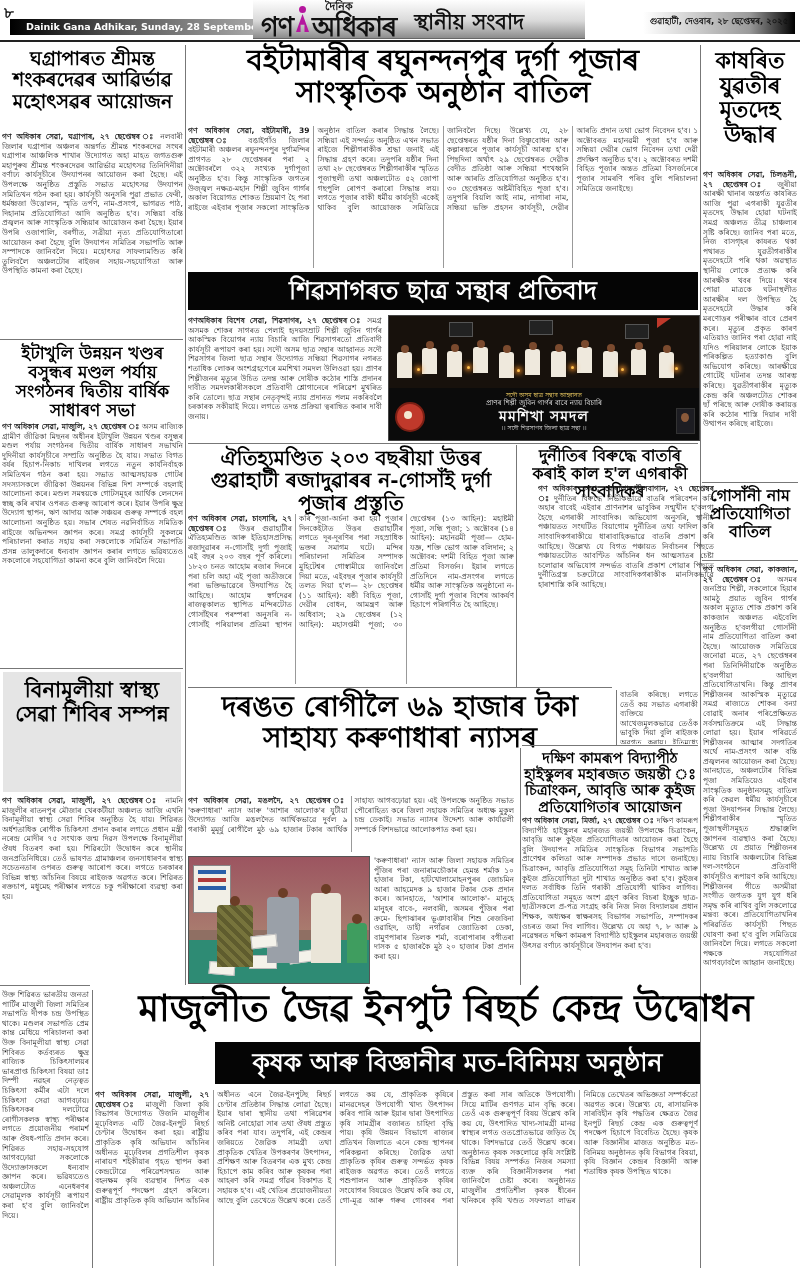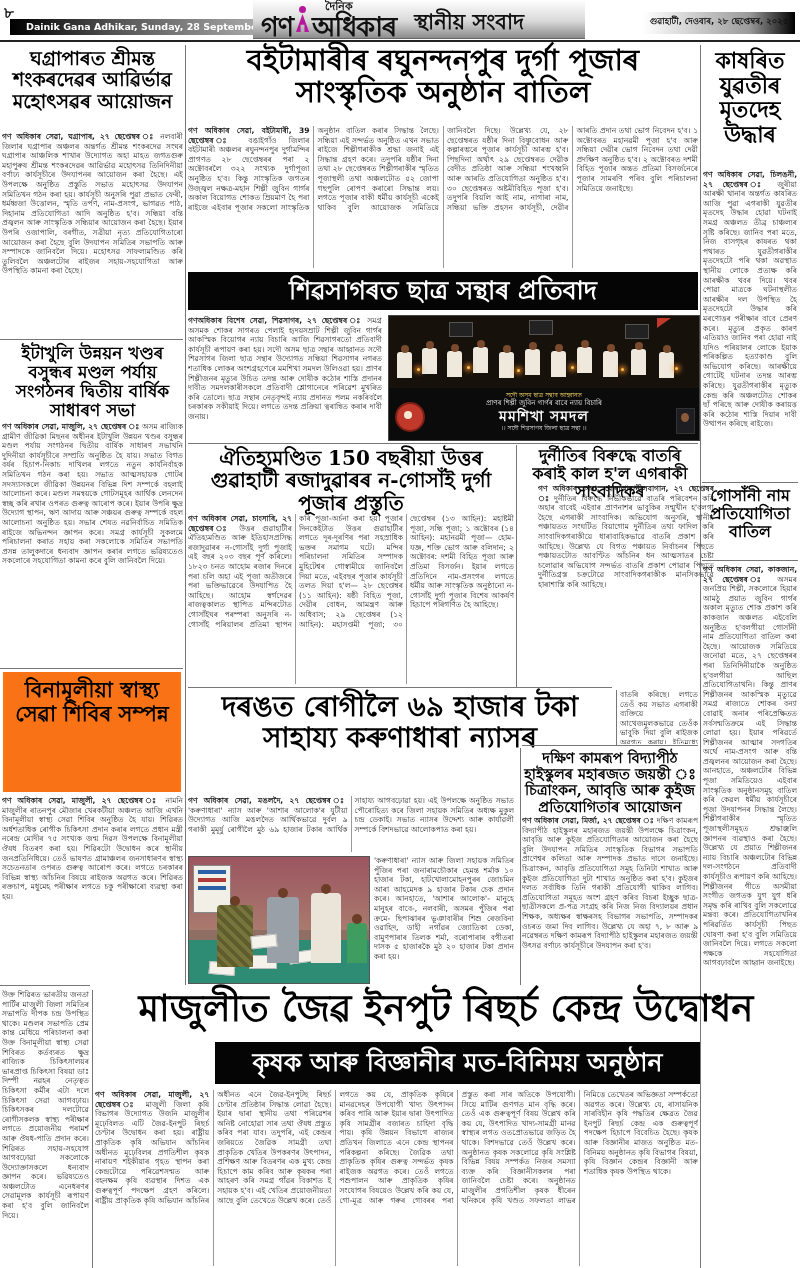--- a/index.html
+++ b/index.html
@@ -10,21 +10,21 @@
   .bd{font-size:7.5px;line-height:9.6px;text-align:justify;overflow:hidden;color:#1a1a1a;}
   .bd b{font-weight:700;}
   .c2{column-count:2;column-gap:7px;column-rule:1px solid #999;}
   .c3{column-count:3;column-gap:7px;column-rule:1px solid #999;}
   .c4{column-count:4;column-gap:8px;column-rule:1px solid #999;}
   .c5{column-count:5;column-gap:8px;column-rule:1px solid #999;}
   .vline{position:absolute;width:1px;background:#777;}
   .hline{position:absolute;height:1px;background:#777;}
   .band{background:#050505;color:#fff;font-weight:700;text-align:center;
         font-family:"DejaVu Serif","DejaVu Sans",serif;}
-  .graybox{background:#f97316;}
+  .graybox{background:#e5e5e5;}
   
   .pgnum{font-size:15px;font-weight:700;}
   .leftbar{background:linear-gradient(90deg,#000 0%,#555 40%,#b5b5b5 100%);color:#fff;
            font-size:9.5px;font-weight:700;line-height:16px;padding-left:16px;white-space:nowrap;}
   .mast{background:linear-gradient(#fefefe 0%,#d9d9d9 55%,#8c8c8c 100%);border-bottom:1px solid #666;}
   .mast-title{font-size:27px;font-weight:800;letter-spacing:-1px;font-family:"DejaVu Serif","DejaVu Sans",serif;}
   .rightdate{background:linear-gradient(90deg,#ffffff 0%,#9a9a9a 70%,#000 100%);
              font-size:8.5px;font-weight:700;line-height:18px;text-align:center;}
   
   .logoicon{position:relative;width:15px;height:26px;display:inline-block;margin:0 2px;}
@@ -158,21 +158,21 @@
       <div class="t2">প্ৰাণৰ শিল্পী জুবিন গাৰ্গৰ বাবে ন্যায় বিচাৰি</div>
       <div class="t3">মমশিখা সমদল</div>
       <div class="t4">।। সদৌ শিৱসাগৰ জিলা ছাত্ৰ সন্থা ।।</div>
     </div>
     <span class="badge"></span>
     <span class="portrait"></span>
   </div>
 
   <div class="hline" style="left:188px;top:443px;width:510px;"></div>
 
-  <div class="abs h" style="left:188px;top:447px;width:326px;font-size:20px;">ঐতিহ্যমণ্ডিত 150 বছৰীয়া উত্তৰ গুৱাহাটী ৰজাদুৱাৰৰ ন-গোসাঁই দুৰ্গা পূজাৰ প্ৰস্তুতি</div>
+  <div class="abs h" style="left:188px;top:447px;width:326px;font-size:20px;">ঐতিহ্যমণ্ডিত ২০৩ বছৰীয়া উত্তৰ গুৱাহাটী ৰজাদুৱাৰৰ ন-গোসাঁই দুৰ্গা পূজাৰ প্ৰস্তুতি</div>
   <div class="abs bd c3" style="left:188px;top:514px;width:326px;height:170px;">
     <b>গণ অধিকাৰ সেৱা, চাংসাৰি, ২৭ ছেপ্তেম্বৰ ঃ</b>
     <span>উত্তৰ গুৱাহাটীৰ ঐতিহ্যমণ্ডিত আৰু ইতিহাসপ্ৰসিদ্ধ ৰজাদুৱাৰৰ ন-গোসাঁই দুৰ্গা পূজাই এই বছৰ ২০৩ বছৰ পূৰ্ণ কৰিলে। ১৮২৩ চনত আহোম ৰজাৰ দিনৰে পৰা চলি অহা এই পূজা অতীজৰে পৰা ভক্তিভাৱেৰে উদযাপিত হৈ আহিছে। আহোম স্বৰ্গদেৱৰ ৰাজত্বকালত স্থাপিত মন্দিৰটোত গোসাঁইঘৰ পৰম্পৰা অনুসৰি ন-গোসাঁই পৰিয়ালৰ প্ৰতিমা স্থাপন কৰি পূজা-অৰ্চনা কৰা হয়। পূজাৰ দিনকেইটাত উত্তৰ গুৱাহাটীৰ লগতে দূৰ-দূৰণিৰ পৰা সহস্ৰাধিক ভক্তৰ সমাগম ঘটে। মন্দিৰ পৰিচালনা সমিতিৰ সম্পাদক মুহিটেশ্বৰ গোস্বামীয়ে জানিবলৈ দিয়া মতে, এইবছৰ পূজাৰ কাৰ্যসূচী তলত দিয়া হ'ল— ২৮ ছেপ্তেম্বৰ (১১ আহিন): ষষ্ঠী বিহিত পূজা, দেৱীৰ বোধন, আমন্ত্ৰণ আৰু অধিবাস; ২৯ ছেপ্তেম্বৰ (১২ আহিন): মহাসপ্তমী পূজা; ৩০ ছেপ্তেম্বৰ (১৩ আহিন): মহাষ্টমী পূজা, সন্ধি পূজা; ১ অক্টোবৰ (১৪ আহিন): মহানৱমী পূজা— হোম-যজ্ঞ, শক্তি ভোগ আৰু বলিদান; ২ অক্টোবৰ: দশমী বিহিত পূজা আৰু প্ৰতিমা বিসৰ্জন। ইয়াৰ লগতে প্ৰতিদিনে নাম-প্ৰসংগৰ লগতে ধৰ্মীয় আৰু সাংস্কৃতিক অনুষ্ঠানো ন-গোসাঁই দুৰ্গা পূজাৰ বিশেষ আকৰ্ষণ হিচাপে পৰিগণিত হৈ আহিছে।</span>
   </div>
 
   <div class="abs h" style="left:522px;top:447px;width:176px;font-size:16px;">দুৰ্নীতিৰ বিৰুদ্ধে বাতৰি কৰাই কাল হ'ল এগৰাকী সাংবাদিকৰ</div>
   <div class="abs bd" style="left:522px;top:484px;width:176px;height:178px;margin-left:16px;">
     <b>গণ অধিকাৰ সেৱা, মোৰাঝাৰ/নীলবাগান, ২৭ ছেপ্তেম্বৰ ঃ</b>
     <span>দুৰ্নীতিৰ বিৰুদ্ধে নিৰ্ভীকভাৱে বাতৰি পৰিবেশন কৰি অহাৰ বাবেই এইবাৰ প্ৰাণনাশৰ ভাবুকিৰ সন্মুখীন হ'বলগা হৈছে এগৰাকী সাংবাদিক। অভিযোগ অনুসৰি, স্থানীয় পঞ্চায়তত সংঘটিত বিয়াগোম দুৰ্নীতিৰ তথ্য ফাদিল কৰি সাংবাদিকগৰাকীয়ে ধাৰাবাহিকভাৱে বাতৰি প্ৰকাশ কৰি আহিছে। উল্লেখ্য যে বিগত পঞ্চায়ত নিৰ্বাচনৰ পিছতে পঞ্চায়তটোত আবণ্টিত আঁচনিৰ ধন আত্মসাতৰ চেষ্টা চলোৱাৰ অভিযোগ সন্দৰ্ভত বাতৰি প্ৰকাশ পোৱাৰ পিছতে দুৰ্নীতিগ্ৰস্ত চক্ৰটোৱে সাংবাদিকগৰাকীক মানসিকভাৱে হাৰাশাস্তি কৰি আহিছে।</span>
   </div>

